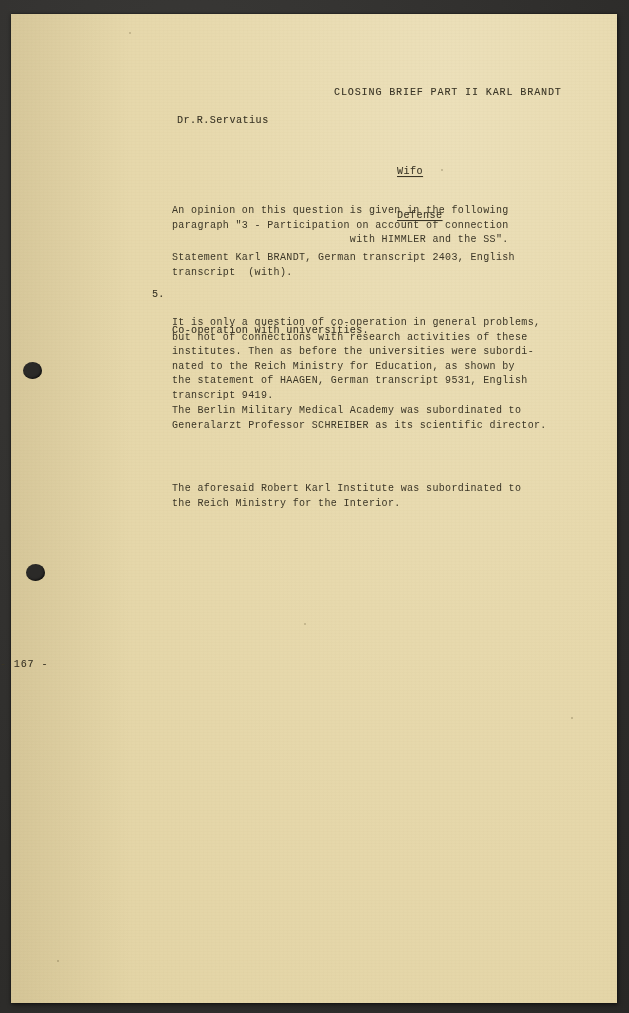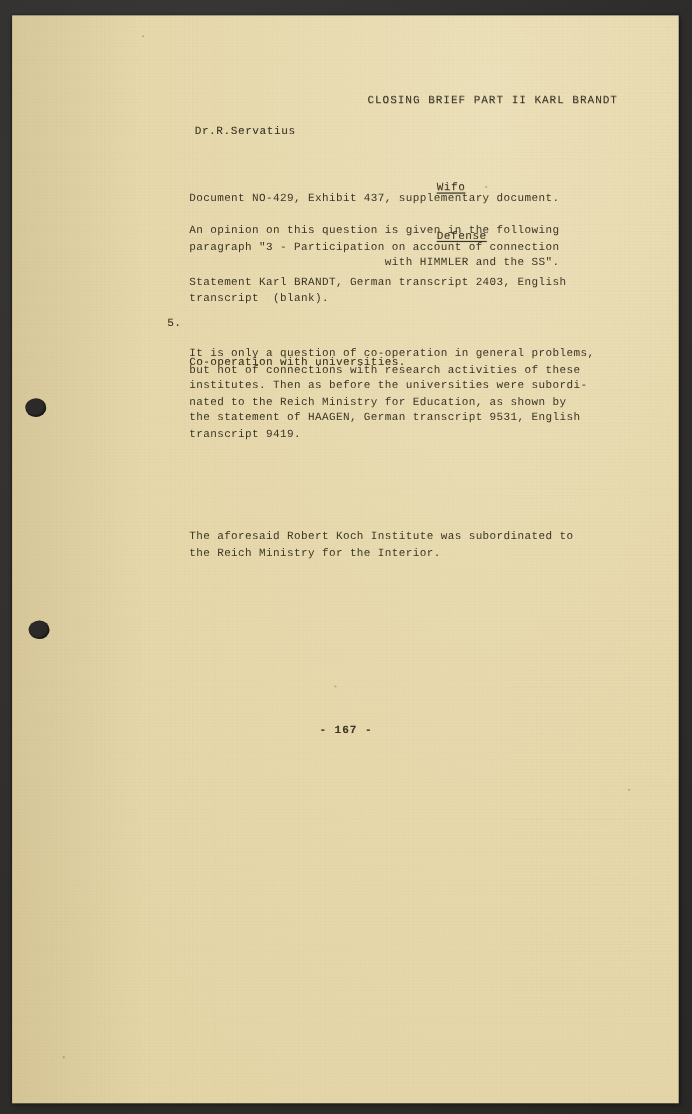--- a/index.html
+++ b/index.html
@@ -95,21 +95,21 @@
   #item-number-5 { left: 152px; top: 288px; }
   #item-title-5  { left: 172px; top: 288px; margin-top: 36px; }
 
   #para-cooperation { left: 172px; top: 316px; }
   #para-berlin-academy { left: 172px; top: 404px; }
   #para-statement-gutzeit { left: 172px; top: 443px; }
   #para-robert-koch { left: 172px; top: 482px; }
   #para-document-kb112 { left: 172px; top: 520px; }
   #para-statement-haagen { left: 172px; top: 546px; }
 
-  #page-number { left: 0; top: 658px; width: 629px; text-align: center; letter-spacing: 0.9px; font-weight: bold; }
+  #page-number { left: 0; top: 658px; width: 629px; letter-spacing: 0.9px; }
 
   
   .speckle { position: absolute; background: rgba(90,75,45,0.30); border-radius: 50%; pointer-events: none; }
 </style>
 </head>
 <body>
 
 <div id="scan-backdrop"></div>
 
 <div id="paper">
@@ -130,41 +130,42 @@
 
   <div class="line" id="doc-header">CLOSING BRIEF PART II KARL BRANDT</div>
 
   <div class="line" id="attorney-name">Dr.R.Servatius</div>
 
   <div class="blk" id="heading-block">
     <span class="line">Wifo</span>
     <span class="line">Defense</span>
   </div>
 
-  <div class="blk" id="para-document-no429">Document NO-429, Exhibit 437, supplementary document.</div>
 
   <div class="blk" id="para-opinion">An opinion on this question is given in the following
 paragraph "3 - Participation on account of connection
 with HIMMLER and the SS".</div>
 
   <div class="blk" id="para-statement-brandt">Statement Karl BRANDT, German transcript 2403, English
-transcript  (blank).</div>
+transcript  (with).</div>
 
   <div class="line" id="item-number-5">5.</div>
   <div class="line" id="item-title-5">Co-operation with universities.</div>
 
   <div class="blk" id="para-cooperation">It is only a question of co-operation in general problems,
 but not of connections with research activities of these
 institutes. Then as before the universities were subordi-
 nated to the Reich Ministry for Education, as shown by
 the statement of HAAGEN, German transcript 9531, English
 transcript 9419.</div>
 
+  <div class="blk" id="para-berlin-academy">The Berlin Military Medical Academy was subordinated to
+Generalarzt Professor SCHREIBER as its scientific director.</div>
 
 
-  <div class="blk" id="para-robert-koch">The aforesaid Robert Koch Institute was subordinated to
+  <div class="blk" id="para-robert-koch">The aforesaid Robert Karl Institute was subordinated to
 the Reich Ministry for the Interior.</div>
 
 
 
   <div class="line" id="page-number">- 167 -</div>
 
 </div>
 
 </body></html>

